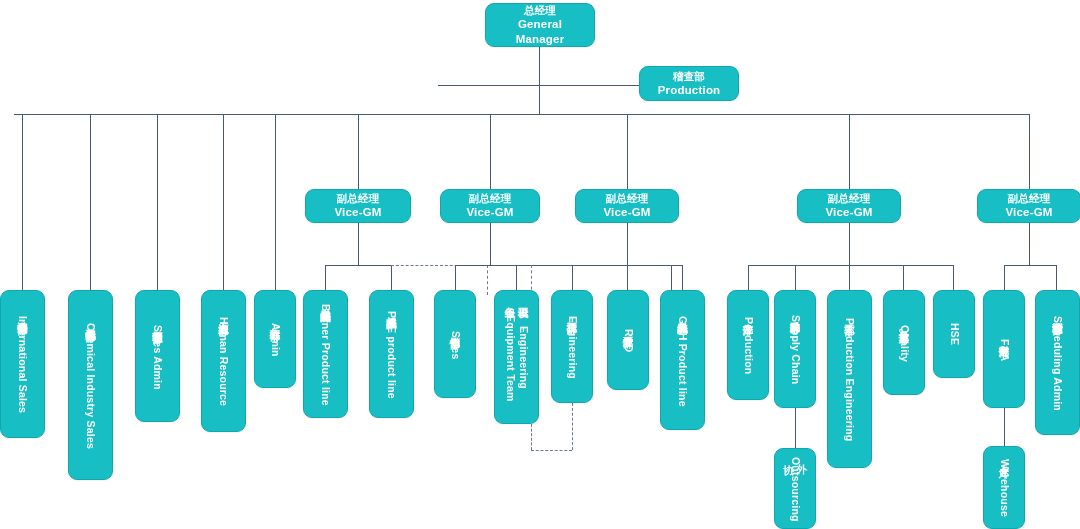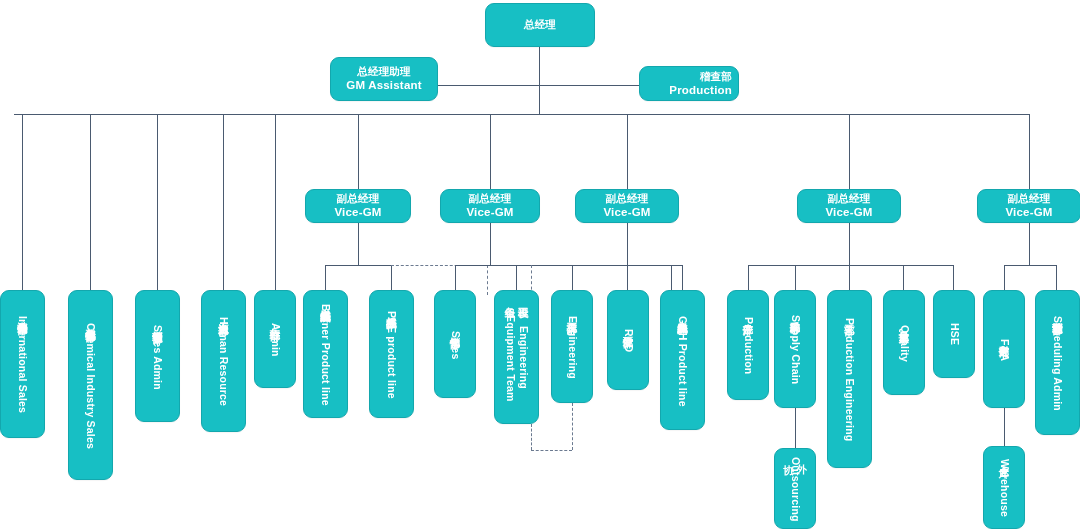--- a/index.html
+++ b/index.html
@@ -128,28 +128,25 @@
 
   <div class="line v" style="left:1029px;top:222px;height:43px;"></div>
   <div class="line h" style="left:1004px;top:265px;width:52px;"></div>
   <div class="line v" style="left:1004px;top:265px;height:25px;"></div>
   <div class="line v" style="left:1056px;top:265px;height:25px;"></div>
 
   <div class="line v" style="left:1004px;top:408px;height:38px;"></div>
 
   <div class="node horiz" style="left:485px;top:3px;width:110px;height:44px;">
     <span class="cn">总经理</span>
-  </div>
-
-  <div class="node horiz" style="left:330px;top:57px;width:108px;height:44px;">
-    <span class="cn">总经理助理</span>
-    <span class="en">GM Assistant</span>
-  </div>
-
-  <div class="node horiz" style="left:639px;top:66px;width:100px;height:35px;align-items:flex-end;">
+    <span class="en">General Manager</span>
+  </div>
+
+
+  <div class="node horiz" style="left:639px;top:66px;width:100px;height:35px;">
     <span class="cn">稽查部</span>
     <span class="en">Production</span>
   </div>
 
   <div class="node horiz" style="left:305px;top:189px;width:106px;height:34px;">
     <span class="cn">副总经理</span>
     <span class="en">Vice-GM</span>
   </div>
   <div class="node horiz" style="left:440px;top:189px;width:100px;height:34px;">
     <span class="cn">副总经理</span>

